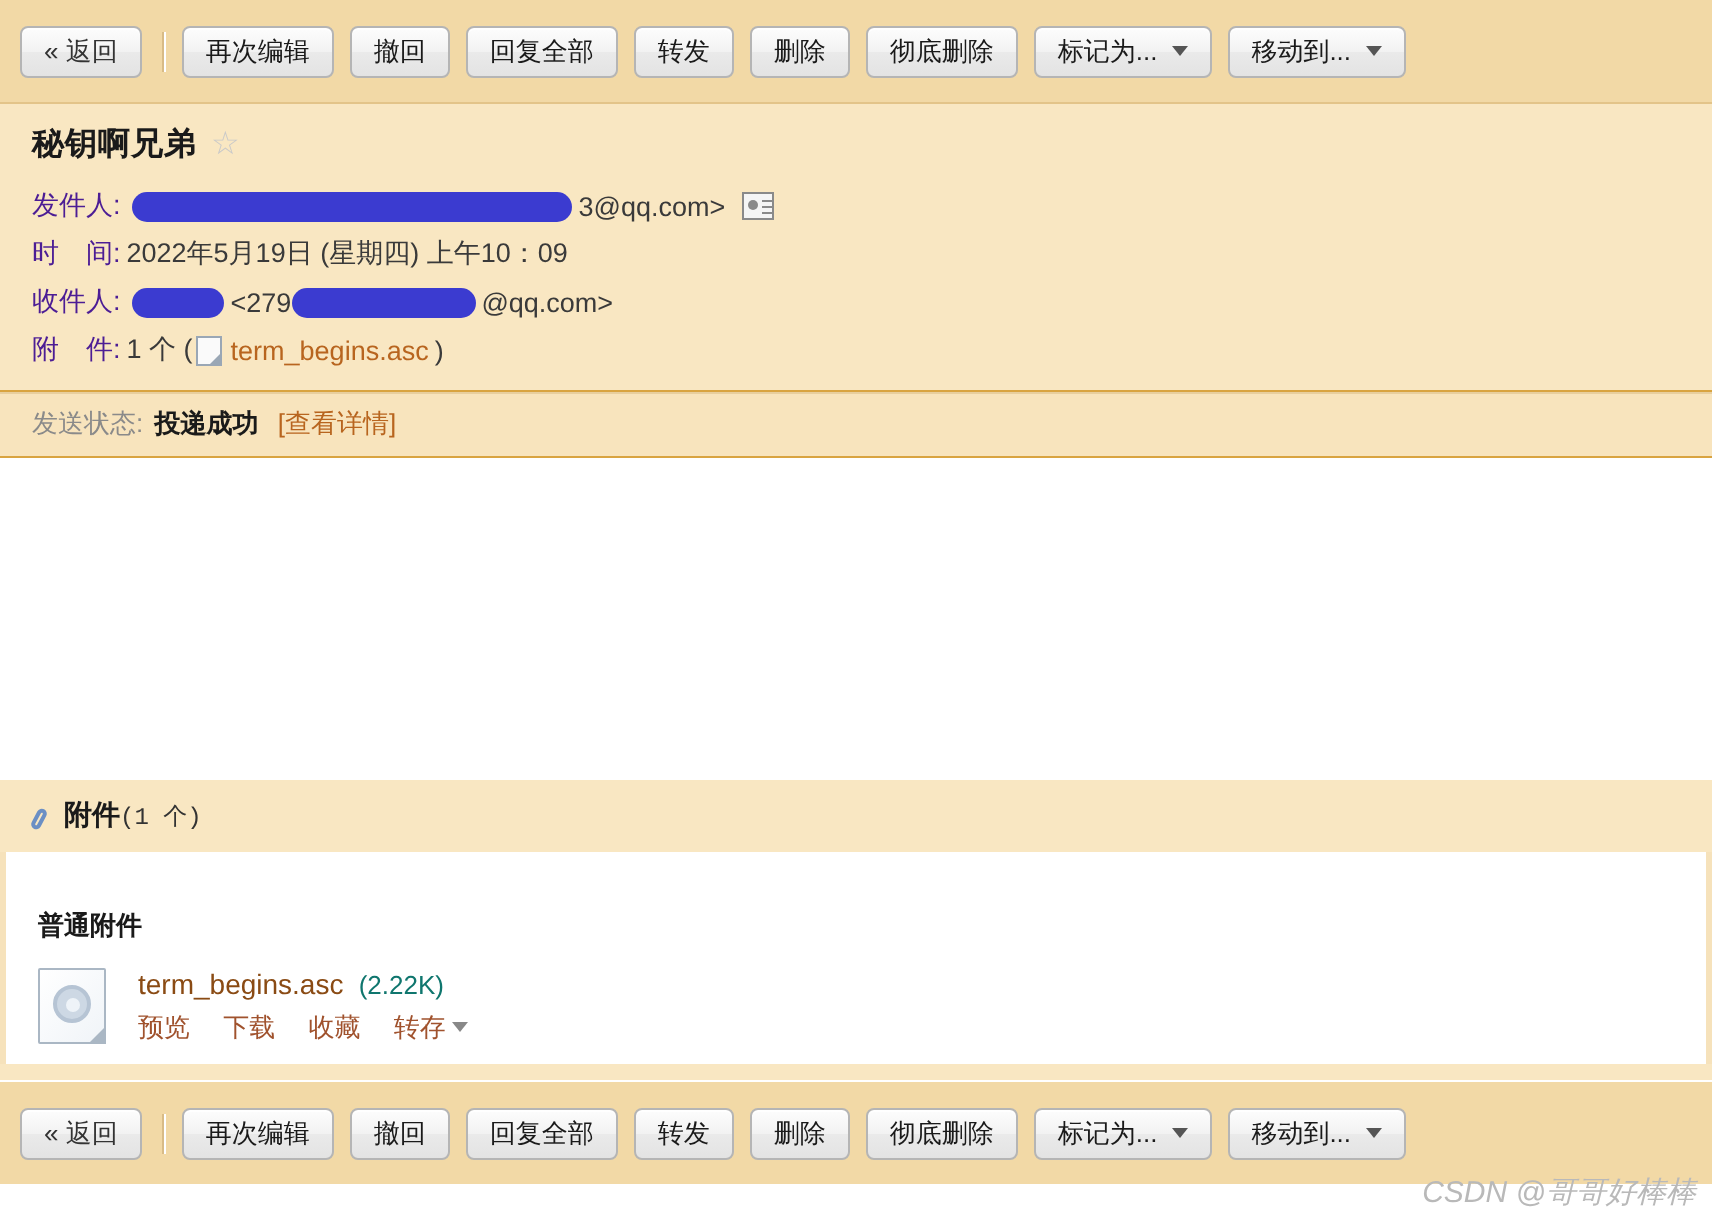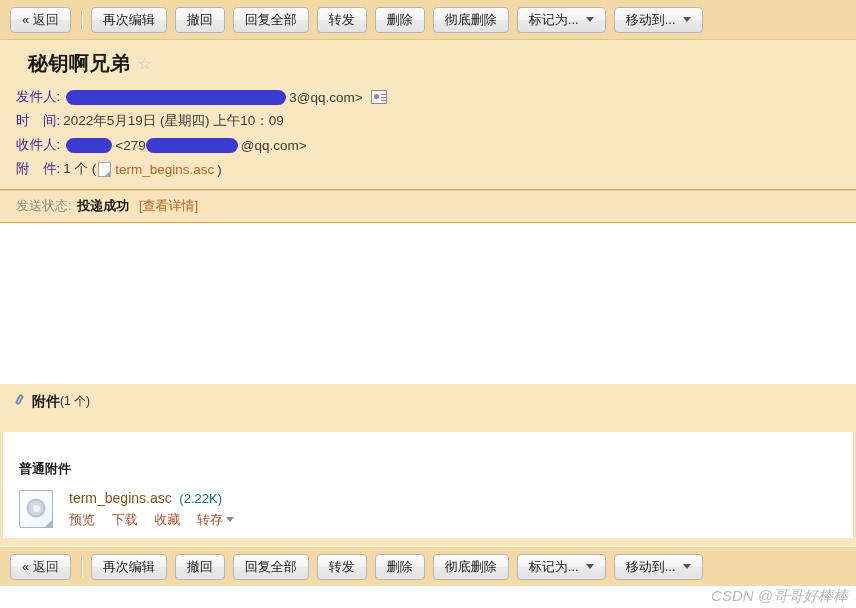--- a/index.html
+++ b/index.html
@@ -13,21 +13,21 @@
     font-family: "Liberation Sans", "DejaVu Sans", sans-serif;
     font-size: 13px;
     color: #333333;
     overflow: hidden;
     position: relative;
   }
 
   
   .toolbar {
     background: #f2d9a6;
-    height: 40px;
+    height: 52px;
     box-sizing: border-box;
     display: flex;
     align-items: center;
     padding: 0 10px;
     position: relative;
   }
   .toolbar.top {
     border-bottom: 1px solid #e3c489;
   }
   .toolbar.bottom {
@@ -75,25 +75,24 @@
     border-bottom: 1px solid #d9a441;
     padding: 10px 16px 8px 16px;
     box-sizing: border-box;
   }
   .subject-row {
     display: flex;
     align-items: center;
     margin-bottom: 8px;
   }
   .subject {
-    font-size: 20px;
+    font-size: 16px;
     font-weight: bold;
     color: #1a1a1a;
     letter-spacing: 0.5px;
-    margin-left: 12px;
   }
   .star-icon {
     margin-left: 7px;
     font-size: 16px;
     color: #c9c9c9;
     line-height: 1;
     cursor: pointer;
   }
   .meta-line {
     display: flex;
@@ -193,23 +192,24 @@
   .mail-body {
     background: #ffffff;
     height: 161px;
   }
 
   
   .att-panel-head {
     background: #f9e7c2;
     padding: 9px 16px 9px 14px;
     display: flex;
-    align-items: flex-start;
-    box-sizing: border-box;
-    height: 48px;
+    align-items: flex-end;
+    box-sizing: border-box;
+    height: 36px;
+    font-family: Liberation Mono, monospace;
   }
   .clip-icon {
     display: inline-block;
     width: 13px;
     height: 14px;
     margin-right: 5px;
     position: relative;
   }
   .clip-icon::before {
     content: "";

